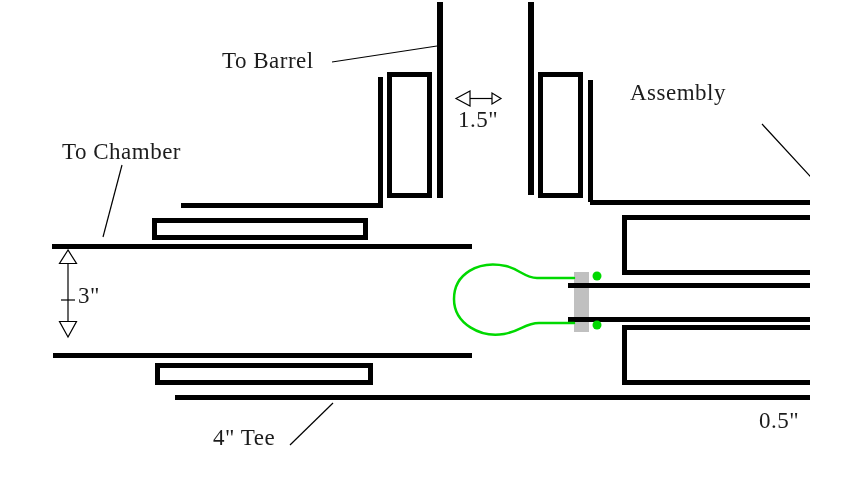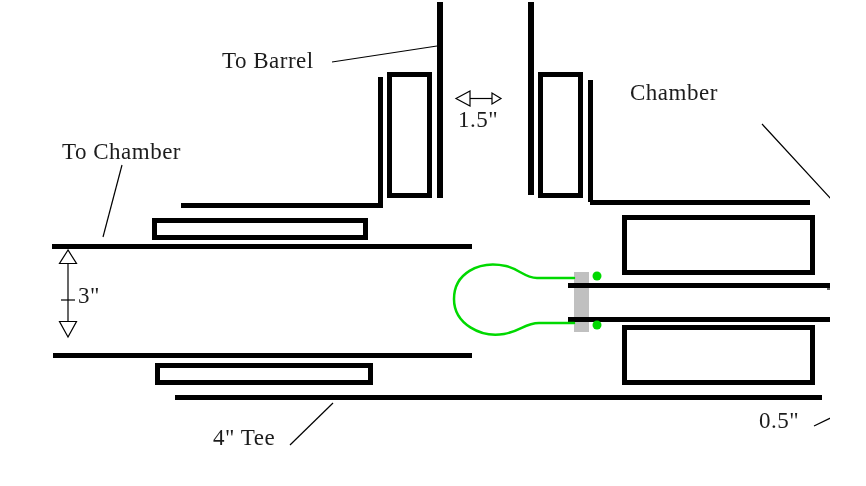--- a/index.html
+++ b/index.html
@@ -2,21 +2,20 @@
 <html><head>
 <meta charset="utf-8">
 <style>
   html,body{margin:0;padding:0;background:#fff;}
   #canvas{
     position:relative;
     width:810px;height:486px;
     background:#fff;
     font-family:"Liberation Serif","DejaVu Serif",serif;
     overflow:hidden;
-    padding-left:20px;
   }
   #canvas svg{position:absolute;left:0;top:0;}
   .lbl{
     position:absolute;
     color:#1c1c1c;
     font-size:23px;
     letter-spacing:0.5px;
     white-space:nowrap;
     line-height:24px;
   }
@@ -90,21 +89,21 @@
       <line x1="827" y1="289" x2="842" y2="289"></line>
       <line x1="838" y1="289" x2="838" y2="301"></line>
       <polygon points="838,307 833,300 843,300" fill="#fff"></polygon>
     </g>
   </svg>
 
   <div class="lbl" style="left:222px;top:49px;">To Barrel</div>
   <div class="lbl" style="left:62px;top:140px;">To Chamber</div>
 
   <div class="lbl" style="left:630px;top:81px;">
-    <div>Chamber</div>
+    <div>Assembly</div>
   </div>
 
   <div class="lbl" style="left:458px;top:108px;">1.5"</div>
   <div class="lbl" style="left:78px;top:284px;">3"</div>
   <div class="lbl" style="left:759px;top:409px;">0.5"</div>
   <div class="lbl" style="left:213px;top:426px;">4" Tee</div>
 
 </div>
 
 </body></html>

